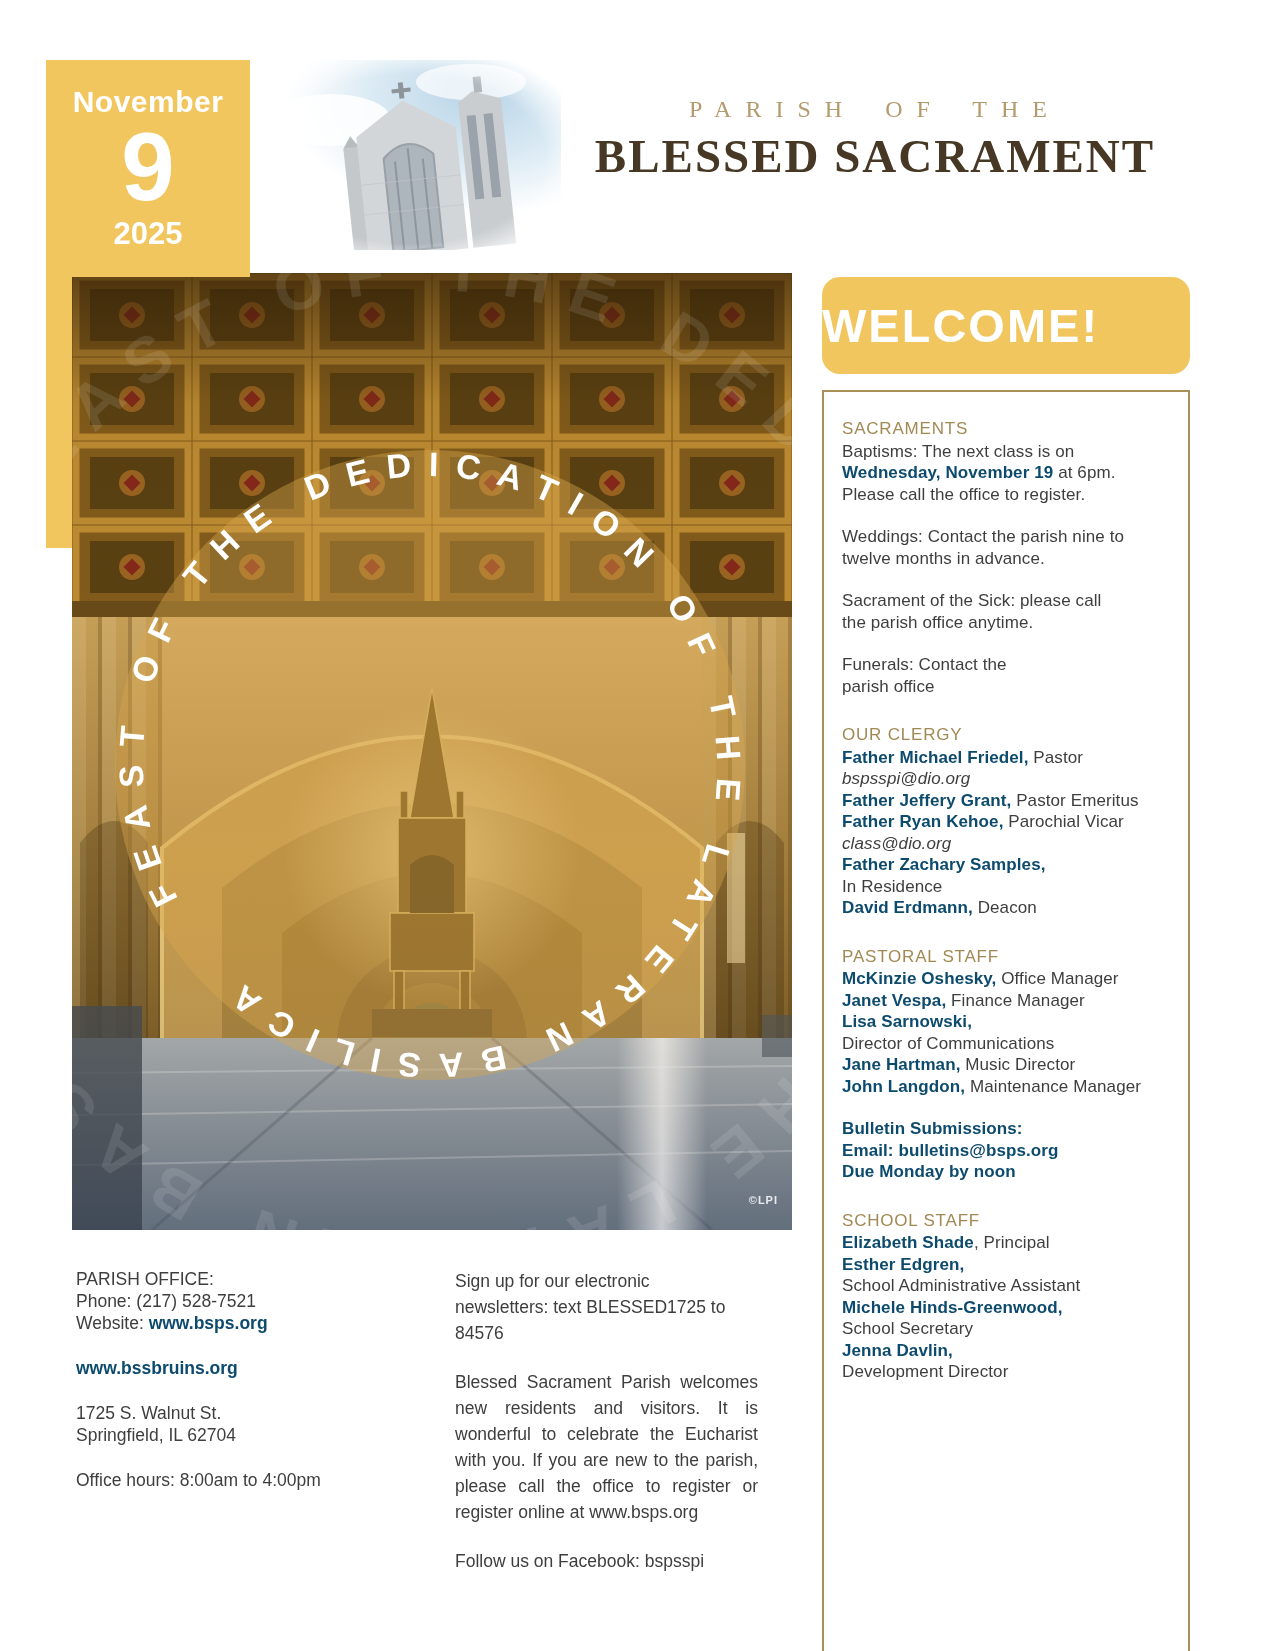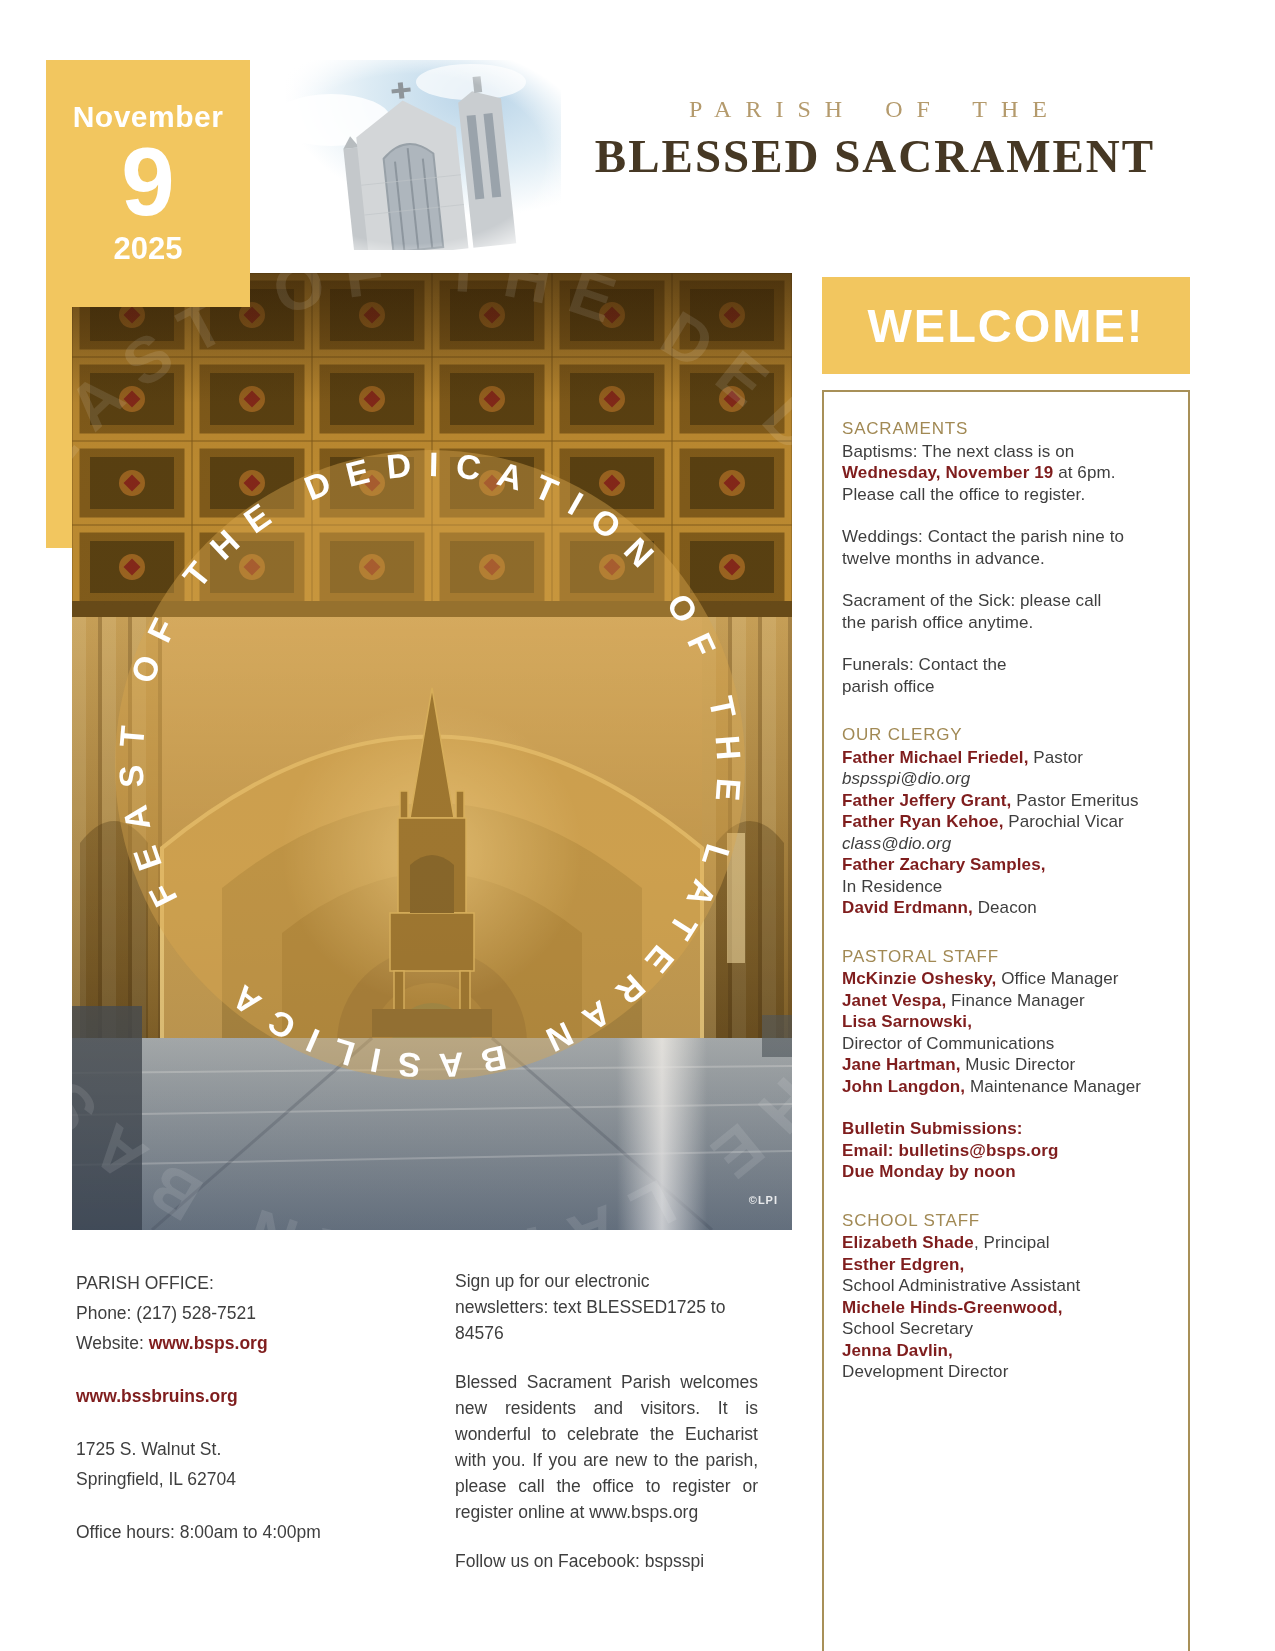--- a/index.html
+++ b/index.html
@@ -12,21 +12,21 @@
   }
   *{margin:0;padding:0;box-sizing:border-box;}
   body{background:#888;font-family:"Liberation Sans","DejaVu Sans",sans-serif;}
   .canvas{
     position:relative;width:1275px;height:1651px;background:#ffffff;
     margin:0 auto;overflow:hidden;color:var(--body);
   }
 
   
   .date-box{
-    position:absolute;left:46px;top:60px;width:204px;height:247px;
+    position:absolute;left:46px;top:60px;width:204px;height:217px;
     background:var(--yellow);z-index:5;display:flex;flex-direction:column;
     align-items:center;justify-content:center;color:#fff;text-align:center;
   }
   .date-month{font-size:30px;font-weight:bold;letter-spacing:.5px;}
   .date-day{font-size:96px;font-weight:bold;line-height:.95;margin:2px 0 4px 0;}
   .date-year{font-size:31px;font-weight:bold;}
   .date-strip{position:absolute;left:46px;top:277px;width:26px;height:271px;background:var(--yellow);}
 
   
   .masthead-photo{position:absolute;left:261px;top:60px;width:300px;height:190px;}
@@ -49,38 +49,38 @@
     letter-spacing:10px;white-space:nowrap;
   }
   .hero-credit{
     position:absolute;right:14px;bottom:24px;color:rgba(255,255,255,.85);
     font-size:11px;font-weight:bold;letter-spacing:1px;
   }
 
   
   .welcome{
     position:absolute;left:822px;top:277px;width:368px;height:97px;background:var(--yellow);
-    display:flex;align-items:center;justify-content:center;
-    color:#fff;font-size:47px;font-weight:bold;letter-spacing:2px;
+    display:flex;align-items:center;
+    color:#fff;font-size:47px;font-weight:bold;letter-spacing:2px;border-radius:18px;
   }
   .info-box{
     position:absolute;left:822px;top:390px;width:368px;height:1556px;
     border:2px solid var(--box_border);padding:26px 18px;
     font-size:17px;line-height:21.5px;letter-spacing:.1px;
   }
   .sec{margin-bottom:27px;}
   .sec-h{color:var(--heading_tan);font-size:17px;letter-spacing:.8px;margin-bottom:1px;}
   .blk{white-space:pre-line;margin-bottom:21px;}
   .blk:last-child{margin-bottom:0;}
-  .blk .b{font-weight:bold;color:#7f1d1d;}
+  .blk .b{font-weight:bold;color:#0c4a6e;}
   .blk .i{font-style:italic;}
   .just{white-space:normal;text-align:justify;}
 
   
-  .footer-left{position:absolute;left:76px;top:1268px;width:320px;font-size:17.5px;line-height:30px;}
+  .footer-left{position:absolute;left:76px;top:1268px;width:320px;font-size:17.5px;line-height:22px;}
   .footer-mid{position:absolute;left:455px;top:1268px;width:303px;font-size:17.5px;line-height:26px;}
   .footer-left .blk,.footer-mid .blk{margin-bottom:23px;}
 </style>
 </head>
 <body>
 
 <div class="canvas">
 
   <div class="masthead-photo">
     <svg width="300" height="190" viewBox="0 0 300 190">

